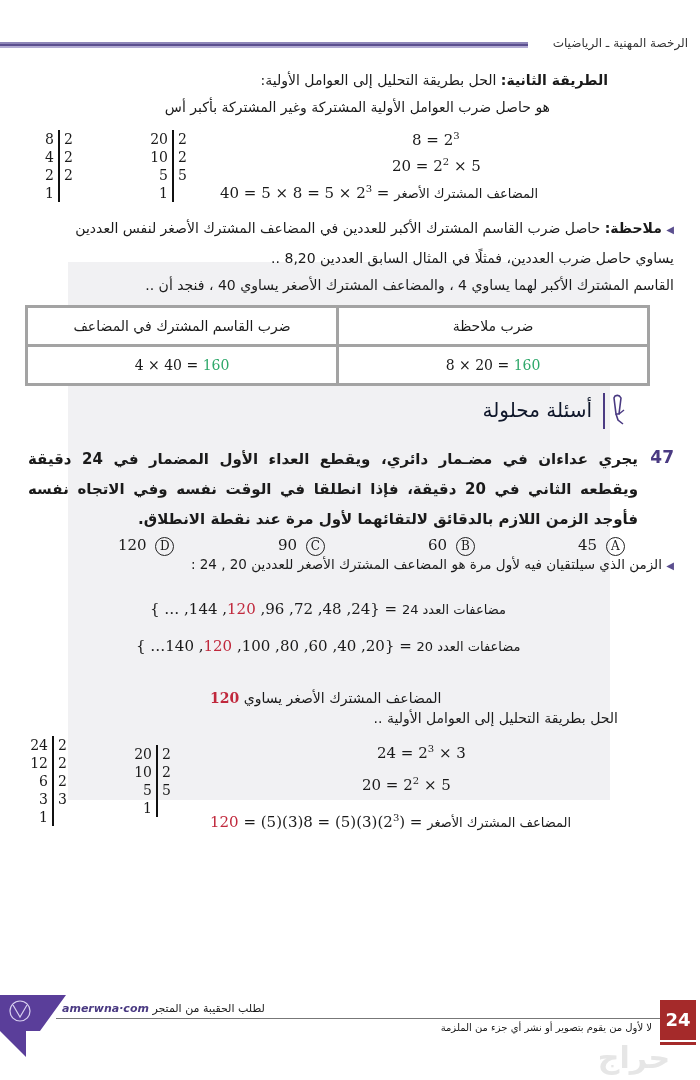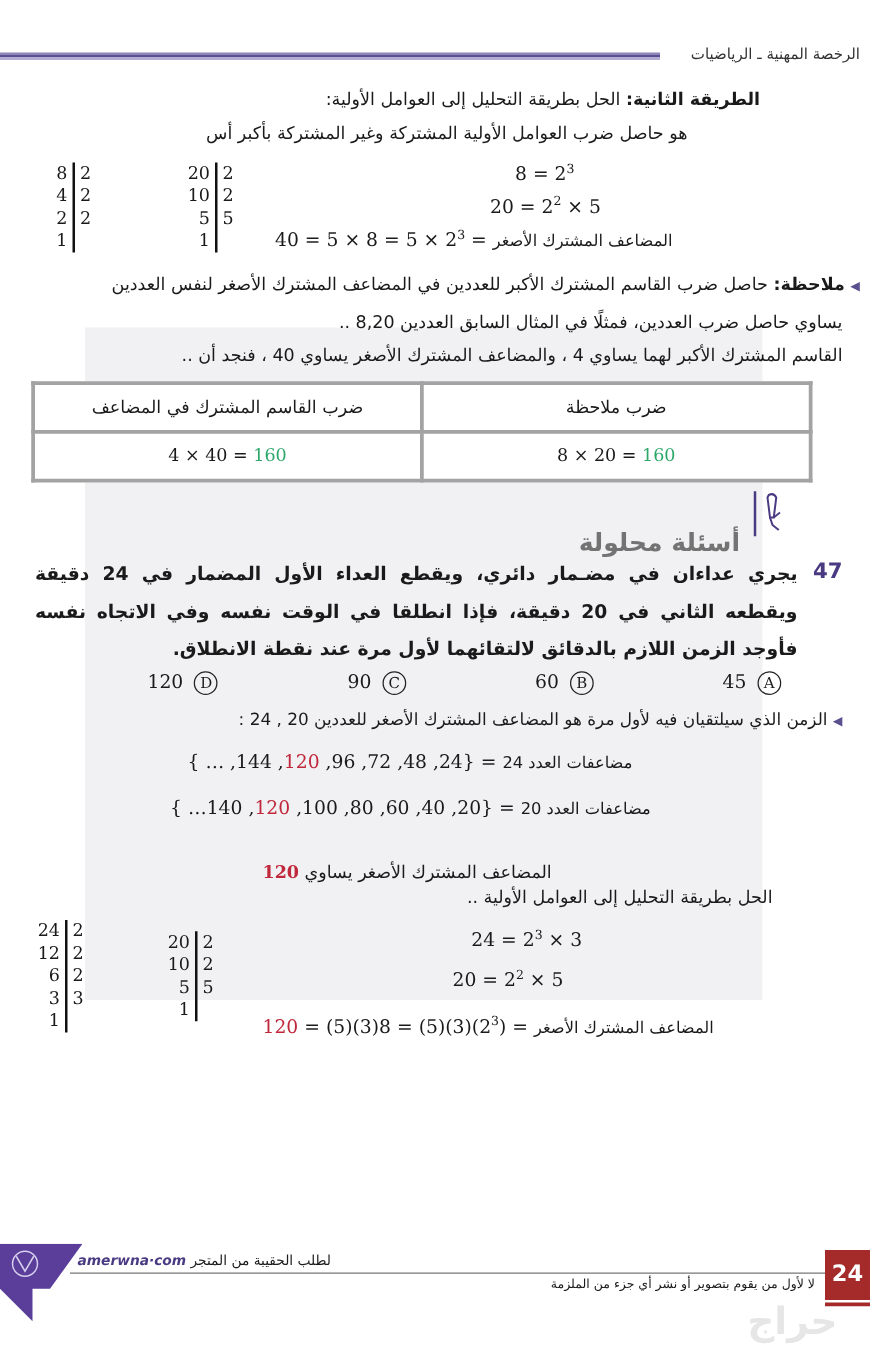--- a/index.html
+++ b/index.html
@@ -28,21 +28,21 @@
   .eq { font-family: "DejaVu Serif", serif; font-size: 15px; white-space: nowrap; }
   .eq sup { font-size: 10px; }
 
   .note-arrow { color: #5b4f8f; font-size: 10px; }
 
   table.cmp { border-collapse: collapse; position: absolute; left: 25px; top: 305px; width: 625px; background: #fff; }
   table.cmp td { border: 3px solid #a3a3a3; text-align: center; height: 34px; font-size: 14px; width: 50%; }
   .green { color: #2ea86a; }
   .red { color: #c0283c; }
 
-  .section-title { right: 108px; top: 422px; font-size: 20px; font-weight: bold; color: #737373; }
+  .section-title { right: 108px; top: 398px; font-size: 20px; font-weight: normal; color: #0f172a; }
   .section-bar { right: 95px; top: 393px; width: 2px; height: 36px; background: #4a3a82; }
   .section-icon { right: 72px; top: 394px; width: 18px; height: 32px; }
 
   .q-num { right: 26px; top: 447px; font-size: 17px; font-weight: bold; color: #4a3a82; }
   .q-text { right: 62px; top: 444px; width: 610px; font-size: 15px; font-weight: bold; line-height: 30px; text-align: justify; }
 
   .opt { top: 536px; font-family: "DejaVu Serif", serif; font-size: 15px; white-space: nowrap; }
   .opt .circ { display: inline-block; width: 17px; height: 17px; border: 1px solid #222; border-radius: 50%; text-align: center; line-height: 17px; font-size: 12px; margin-left: 4px; }
 
   .footer-line { left: 56px; top: 1018px; width: 606px; height: 1px; background: #777; }
@@ -73,21 +73,21 @@
 <div class="abs ladder" style="left:150px; top:130px;">
   <span class="col-l"><div>20</div><div>10</div><div>5</div><div>1</div></span><span class="col-r"><div>2</div><div>2</div><div>5</div><div>&nbsp;</div></span>
 </div>
 
 <div class="abs eq" style="left:412px; top:130px;"><span>8 = 2</span><sup>3</sup></div>
 <div class="abs eq" style="left:392px; top:156px;"><span>20 = 2</span><sup>2</sup><span> × 5</span></div>
 <div class="abs eq" style="left:220px; top:183px;">
   <span style="font-family:'DejaVu Sans',sans-serif; font-size:13px;">المضاعف المشترك الأصغر</span><span> = 2</span><sup>3</sup><span> × 5 = 8 × 5 = 40</span>
 </div>
 
-<div class="abs rtl txt" style="right:12px; top:218px; white-space:nowrap;text-align:right;">
+<div class="abs rtl txt" style="right:26px; top:218px; white-space:nowrap;text-align:right;">
   <span class="note-arrow">◀</span>
   <span class="bold">ملاحظة:</span><span> حاصل ضرب القاسم المشترك الأكبر للعددين في المضاعف المشترك الأصغر لنفس العددين</span>
 </div>
 <div class="abs rtl txt" style="right:26px; top:248px;">يساوي حاصل ضرب العددين، فمثلًا في المثال السابق العددين 8,20 ..</div>
 <div class="abs rtl txt" style="right:26px; top:275px;text-align:center;">القاسم المشترك الأكبر لهما يساوي 4 ، والمضاعف المشترك الأصغر يساوي 40 ، فنجد أن ..</div>
 
 <table class="cmp" dir="rtl">
   <tbody>
       <tr>
     <td>ضرب ملاحظة</td>
@@ -109,21 +109,21 @@
 </svg>
 
 <div class="abs q-num">47</div>
 <div class="abs q-text rtl">يجري عداءان في مضـمار دائري، ويقطع العداء الأول المضمار في 24 دقيقة ويقطعه الثاني في 20 دقيقة، فإذا انطلقا في الوقت نفسه وفي الاتجاه نفسه فأوجد الزمن اللازم بالدقائق لالتقائهما لأول مرة عند نقطة الانطلاق.</div>
 
 <div class="abs opt" style="left:578px;"><span>45</span> <span class="circ">A</span></div>
 <div class="abs opt" style="left:428px;"><span>60</span> <span class="circ">B</span></div>
 <div class="abs opt" style="left:278px;"><span>90</span> <span class="circ">C</span></div>
 <div class="abs opt" style="left:118px;"><span>120</span> <span class="circ">D</span></div>
 
-<div class="abs rtl txt" style="right:26px; top:566px; white-space:nowrap; font-size:13.5px;text-align:right;">
+<div class="abs rtl txt" style="right:26px; top:554px; white-space:nowrap; font-size:13.5px;text-align:right;">
   <span class="note-arrow">◀</span>
   <span>الزمن الذي سيلتقيان فيه لأول مرة هو المضاعف المشترك الأصغر للعددين 20 , 24 :</span>
 </div>
 
 <div class="abs eq" style="left:150px; top:600px;">
   <span style="font-family:'DejaVu Sans',sans-serif; font-size:13px;">مضاعفات العدد 24</span><span> = {24, 48, 72, 96, </span><span class="red">120</span><span>, 144, … }</span>
 </div>
 <div class="abs eq" style="left:136px; top:637px;">
   <span style="font-family:'DejaVu Sans',sans-serif; font-size:13px;">مضاعفات العدد 20</span><span> = {20, 40, 60, 80, 100, </span><span class="red">120</span><span>, 140… }</span>
 </div>

